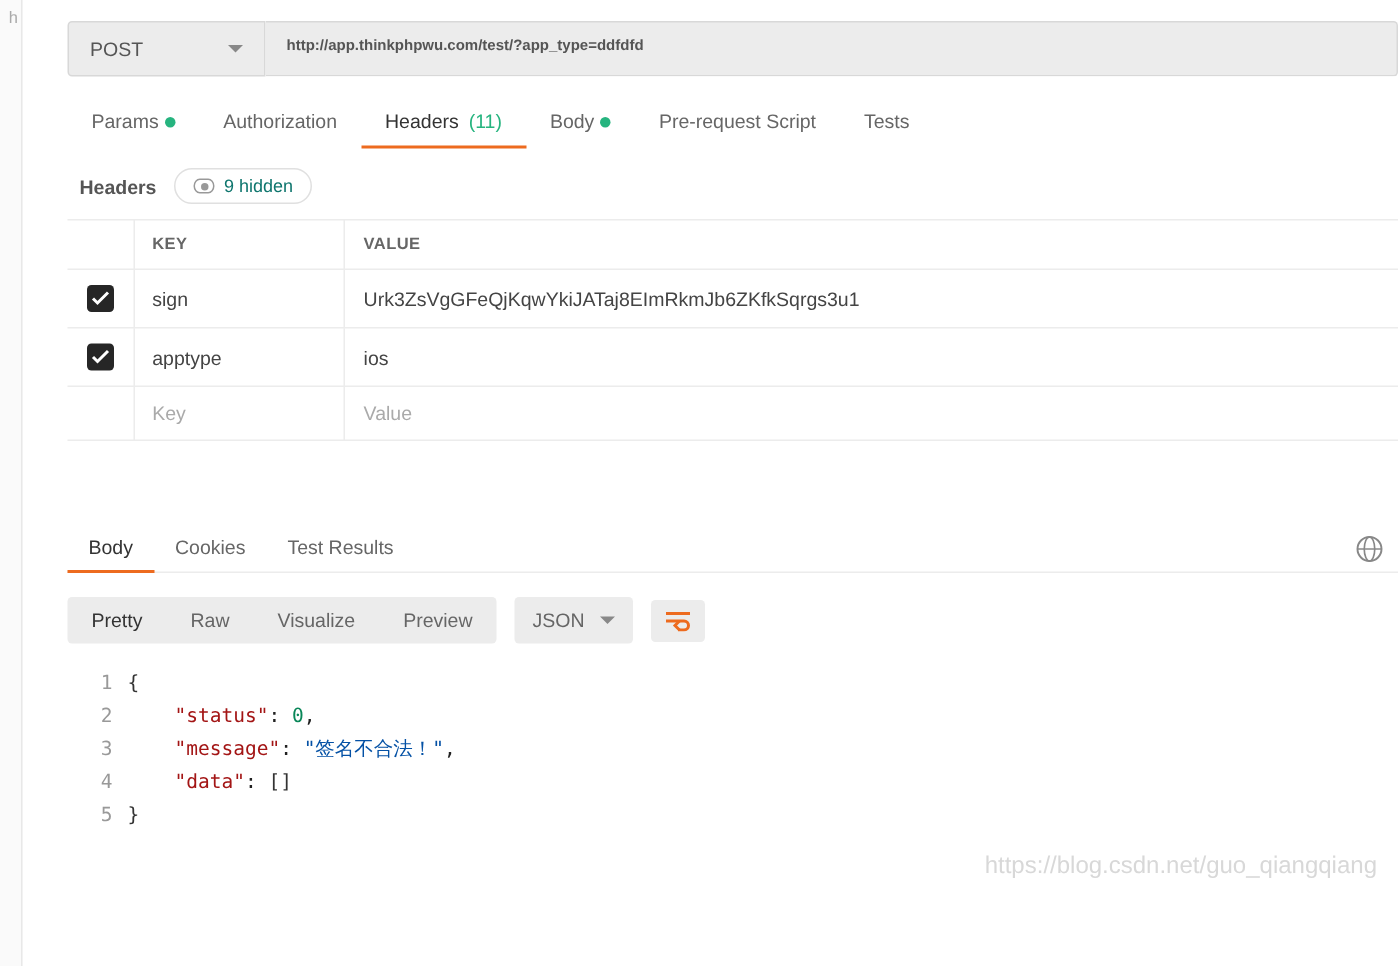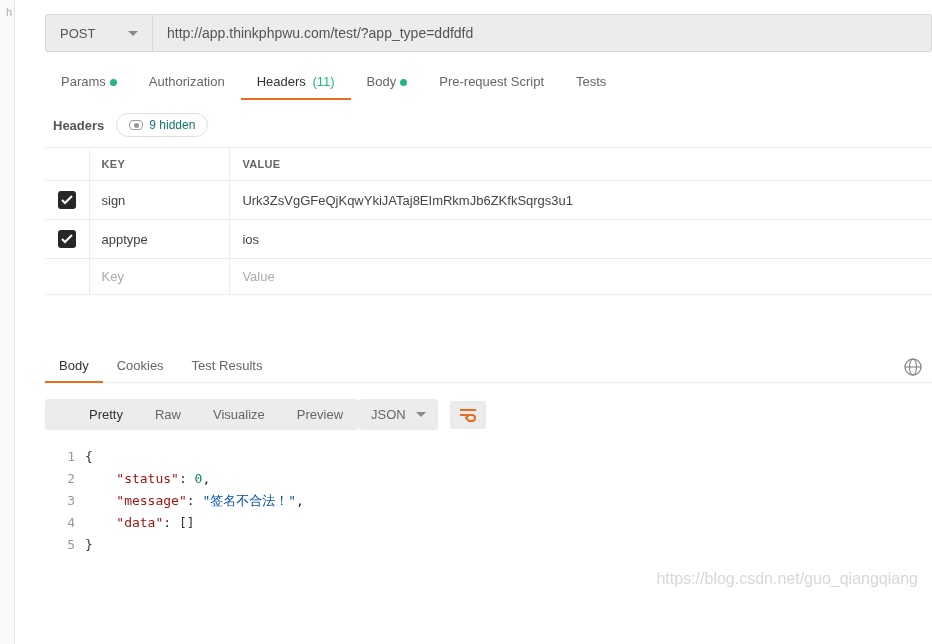--- a/index.html
+++ b/index.html
@@ -1,24 +1,24 @@
 <!DOCTYPE html>
 <html><head>
 <meta charset="utf-8">
 <style>
 * { box-sizing: border-box; margin: 0; padding: 0; }
 body { font-family: -apple-system, "Segoe UI", Arial, sans-serif; font-size: 13px; color: #212121; background: #fff; width: 932px; }
 .left-gutter { width: 15px; background: #fafafa; float: left; height: 644px; border-right: 1px solid #e8e8e8; }
 .left-gutter .htext { color: #aaa; font-size: 11px; text-align: right; padding-right: 2px; padding-top: 6px; }
 .main { margin-left: 15px; padding: 0 0 0 30px; }
 .url-bar { display: flex; padding: 14px 0 12px 0; gap: 0; }
-.method-select { display: flex; align-items: center; justify-content: space-between; width: 108px; background: #ececec; border: 1px solid #d8d8d8; border-radius: 3px 0 0 3px; padding: 10px 14px; }
+.method-select { display: flex; align-items: center; justify-content: space-between; width: 132px; background: #ececec; border: 1px solid #d8d8d8; border-radius: 3px 0 0 3px; padding: 10px 14px; }
 .method-select span { font-size: 13px; color: #555; }
 .caret { width: 0; height: 0; border-left: 5px solid transparent; border-right: 5px solid transparent; border-top: 5px solid #888; }
-.url-input { flex: 1; background: #ececec; border: 1px solid #d8d8d8; border-left: none; border-radius: 0 3px 3px 0; padding: 10px 14px; color: #555; font-size: 14px; }
+.url-input { flex: 1; background: #ececec; border: 1px solid #d8d8d8; border-left: none; border-radius: 0 3px 3px 0; padding: 10px 14px; color: #555; font-size: 10px; font-weight: bold; }
 .tabs { display: flex; gap: 0; border-bottom: 0; text-align: center; }
 .tab { padding: 10px 16px; font-size: 13px; color: #666; cursor: pointer; position: relative; }
 .tab.active { color: #333; }
 .tab.active::after { content: ""; position: absolute; left: 0; right: 0; bottom: -1px; height: 2px; background: #ed6b1f; }
 .dot { display: inline-block; width: 7px; height: 7px; border-radius: 50%; margin-left: 4px; vertical-align: middle; }
 .dot.green { background: #26b47f; }
 .count { color: #26b47f; margin-left: 3px; }
 .subheader { display: flex; align-items: center; gap: 12px; padding: 14px 0 10px 8px; }
 .subheader .title { font-weight: 600; color: #555; font-size: 13px; }
 .hidden-pill { display: flex; align-items: center; gap: 6px; border: 1px solid #e0e0e0; border-radius: 14px; padding: 4px 12px; color: #0f766e; font-size: 12px; }
@@ -32,24 +32,24 @@
 .chk { width: 18px; height: 18px; border-radius: 3px; background: #262626; display: inline-flex; align-items: center; justify-content: center; }
 .chk svg { width: 12px; height: 10px; }
 .table td.placeholder { color: #aaa; }
 .response { margin-top: 54px; padding-top: 0; }
 .resp-tabs { display: flex; gap: 0; align-items: center; border-bottom: 1px solid #ececec; position: relative; }
 .resp-tabs .tab { padding: 9px 14px; }
 .resp-tabs .spacer { flex: 1; }
 .globe { margin-left: auto; padding: 6px 10px 0 0; color: #888; }
 .globe svg { width: 18px; height: 18px; }
 .resp-toolbar { display: flex; align-items: center; gap: 0; padding: 16px 0 10px 0; }
-.btn-group { display: flex; background: #ececec; border-radius: 3px; overflow: hidden; padding-left: 28px; }
+.btn-group { display: flex; background: #ececec; border-radius: 3px; overflow: hidden; }
 .btn { padding: 8px 16px; font-size: 13px; color: #666; cursor: pointer; }
 .btn.active { color: #333; }
-.json-select { display: flex; align-items: center; gap: 10px; background: #ececec; border-radius: 3px; padding: 8px 12px; margin-left: 0; font-size: 13px; color: #666; }
+.json-select { display: flex; align-items: center; gap: 10px; background: #ececec; border-radius: 3px; padding: 8px 12px; margin-left: 12px; font-size: 13px; color: #666; }
 .wrap-icon { background: #ececec; border-radius: 3px; padding: 7px 9px; margin-left: 12px; display: flex; }
 .wrap-icon svg { width: 18px; height: 14px; }
 .code-area { display: flex; font-family: Consolas, Menaco, monospace; font-size: 13px; padding: 6px 0 40px 0; }
 .gutter { width: 40px; text-align: right; color: #999; padding-right: 10px; }
 .gutter div { line-height: 22px; }
 .code { flex: 1; }
 .code div { line-height: 22px; white-space: pre; }
 .tok-brace { color: #333; }
 .tok-key { color: #a31515; }
 .tok-num { color: #098658; }

